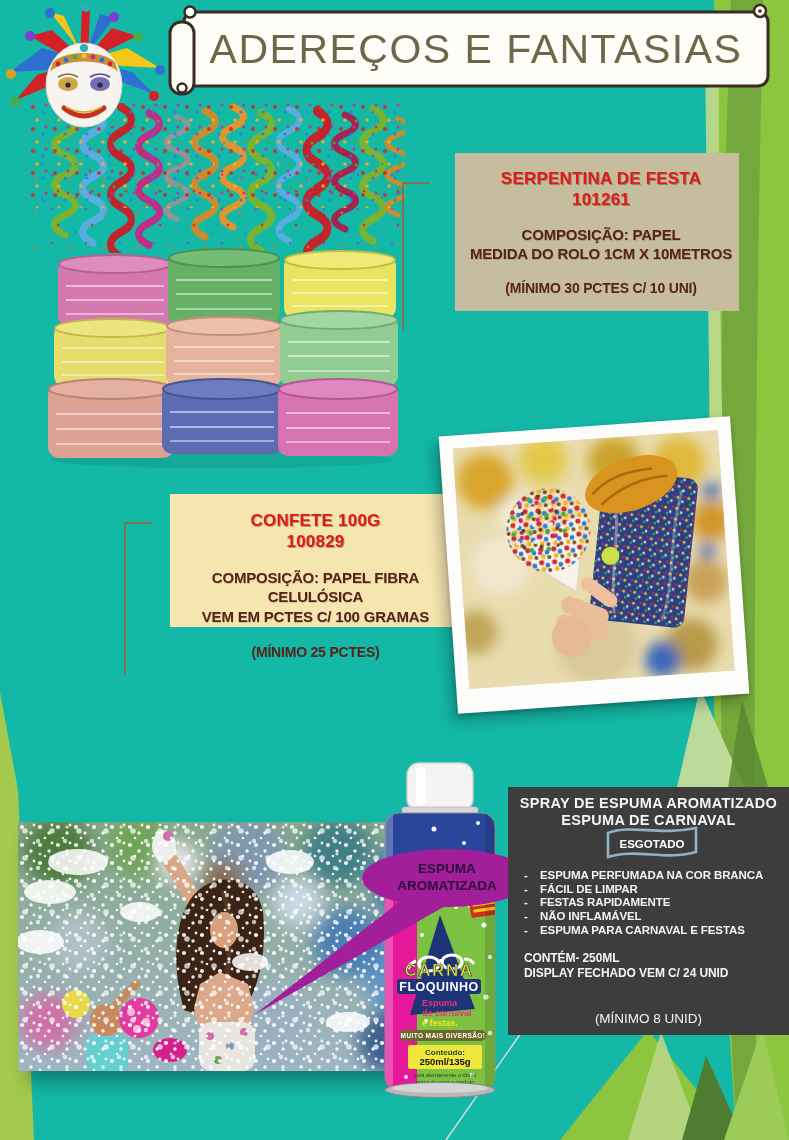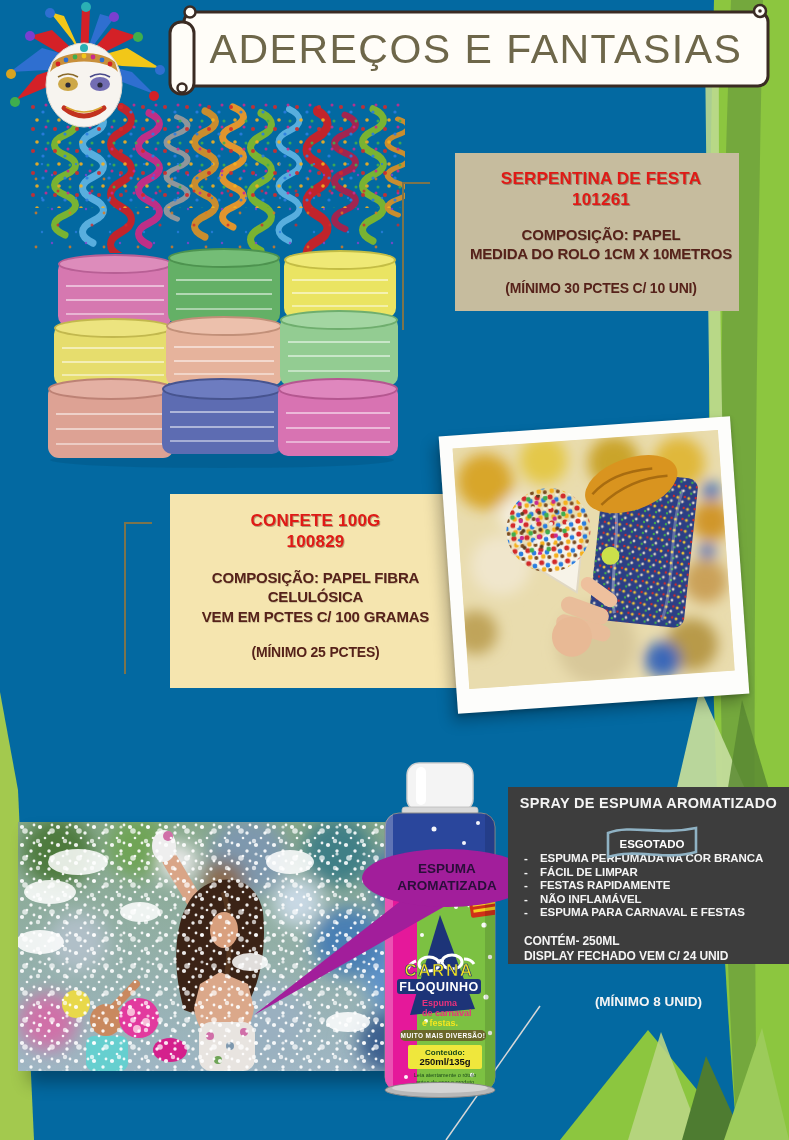--- a/index.html
+++ b/index.html
@@ -1,42 +1,42 @@
 <!DOCTYPE html>
 <html><head>
 <meta charset="utf-8">
 <style>
   html,body{margin:0;padding:0;background:#ffffff;}
-  .page{position:relative;width:789px;height:1140px;background:#0369a1;overflow:hidden;
+  .page{position:relative;width:789px;height:1140px;background:#14b8a6;overflow:hidden;
         font-family:"Liberation Sans",sans-serif;}
   .abs{position:absolute;}
   svg text{font-family:"Liberation Sans",sans-serif;}
 
   
   .bracket{position:absolute;width:26px;border-left:2px solid #7c744c;border-top:2px solid #7c744c;}
 
   
   .info-box{position:absolute;text-align:center;box-sizing:border-box;}
   .box-tan{background:#c6bc9e;}
   .box-cream{background:#f5e5af;}
   .prod-title{color:#e01a16;font-weight:bold;font-size:17px;line-height:1.25;
               text-shadow:1px 1px 0 rgba(60,20,10,.35);letter-spacing:.2px;}
   .prod-body{color:#56221a;font-weight:bold;font-size:15px;line-height:1.3;letter-spacing:-.2px;
              text-shadow:.5px .5px 0 rgba(0,0,0,.15);}
   .prod-min{color:#56221a;font-weight:bold;font-size:14px;letter-spacing:-.2px;}
 
   
-  .dark-box{position:absolute;left:508px;top:787px;width:281px;height:177px;background:#3d3d3d;
+  .dark-box{position:absolute;left:508px;top:787px;width:281px;height:248px;background:#3d3d3d;
             color:#f4f4f4;box-sizing:border-box;padding:8px 10px;}
   .dark-title{font-weight:bold;font-size:14.5px;text-align:center;line-height:1.18;letter-spacing:.3px;}
   .features{margin-top:40px;margin-left:6px;}
   .feature-row{display:flex;font-weight:bold;font-size:11.5px;line-height:13.6px;letter-spacing:-.1px;}
   .feature-row .dash{width:16px;flex:0 0 16px;}
   .dark-line{font-weight:bold;font-size:12px;line-height:15px;margin-left:6px;letter-spacing:-.1px;}
-  .dark-min{font-weight:bold;font-size:13.5px;text-align:center;margin-top:30px;}
+  .dark-min{font-weight:normal;font-size:13.5px;text-align:center;margin-top:30px;}
   .ribbon{position:absolute;left:96px;top:34px;width:96px;height:46px;}
 
   
   .polaroid{position:absolute;left:448px;top:426px;width:292px;height:278px;background:#fdfdfb;
             box-sizing:border-box;padding:13px 13px 24px 13px;transform:rotate(-4deg);
             box-shadow:-6px 8px 14px rgba(0,0,0,.25),0 2px 4px rgba(0,0,0,.2);}
   .polaroid .photo{width:100%;height:100%;overflow:hidden;background:#e8d9a8;}
 
   
   .foam{position:absolute;left:18px;top:822px;width:428px;height:249px;overflow:hidden;
@@ -219,21 +219,21 @@
   <div class="info-box box-tan" style="left:455px;top:153px;width:284px;height:158px;padding-top:15px;padding-left:8px;">
     <div class="prod-title">SERPENTINA DE FESTA</div>
     <div class="prod-title">101261</div>
     <div class="prod-body" style="margin-top:14px;">
       <div>COMPOSIÇÃO: PAPEL</div>
       <div>MEDIDA DO ROLO 1CM X 10METROS</div>
     </div>
     <div class="prod-min" style="margin-top:16px;">(MÍNIMO 30 PCTES C/ 10 UNI)</div>
   </div>
 
-  <div class="info-box box-cream" style="left:170px;top:494px;width:291px;height:194px;padding-top:16px;">
+  <div class="info-box box-cream" style="left:170px;top:494px;width:291px;height:133px;padding-top:16px;">
     <div class="prod-title">CONFETE 100G</div>
     <div class="prod-title">100829</div>
     <div class="prod-body" style="margin-top:15px;font-size:15px;">
       <div>COMPOSIÇÃO: PAPEL FIBRA CELULÓSICA</div>
       <div>VEM EM PCTES C/ 100 GRAMAS</div>
     </div>
     <div class="prod-min" style="margin-top:18px;">(MÍNIMO 25 PCTES)</div>
   </div>
 
   <div class="polaroid">
@@ -447,20 +447,21 @@
 
   <svg class="abs" style="left:240px;top:845px;" width="300" height="180" viewBox="0 0 300 180">
     <polygon points="176,44 214,56 14,170" fill="#a21e9b"></polygon>
     <ellipse cx="207" cy="33" rx="85" ry="29" fill="#a21e9b"></ellipse>
     <text x="207" y="28" text-anchor="middle" font-size="13.5" font-weight="bold" fill="#2a0e3a">ESPUMA</text>
     <text x="207" y="45" text-anchor="middle" font-size="13.5" font-weight="bold" fill="#2a0e3a">AROMATIZADA</text>
   </svg>
 
   <div class="dark-box">
     <div class="dark-title">SPRAY DE ESPUMA AROMATIZADO</div>
+    <div class="dark-title">ESPUMA DE CARNAVAL</div>
 
     <svg class="ribbon" viewBox="0 0 96 46">
       <path d="M4,12 C28,3 54,15 92,7 L92,31 C62,40 32,27 4,36 Z" fill="#3d3d3d" stroke="#8fb2c4" stroke-width="2.6"></path>
       <text x="48" y="27" text-anchor="middle" font-size="11.5" font-weight="bold" fill="#ffffff">ESGOTADO</text>
     </svg>
 
     <div class="features">
         <div class="feature-row">
         <span class="dash">-</span>
         <span>ESPUMA PERFUMADA NA COR BRANCA</span>

